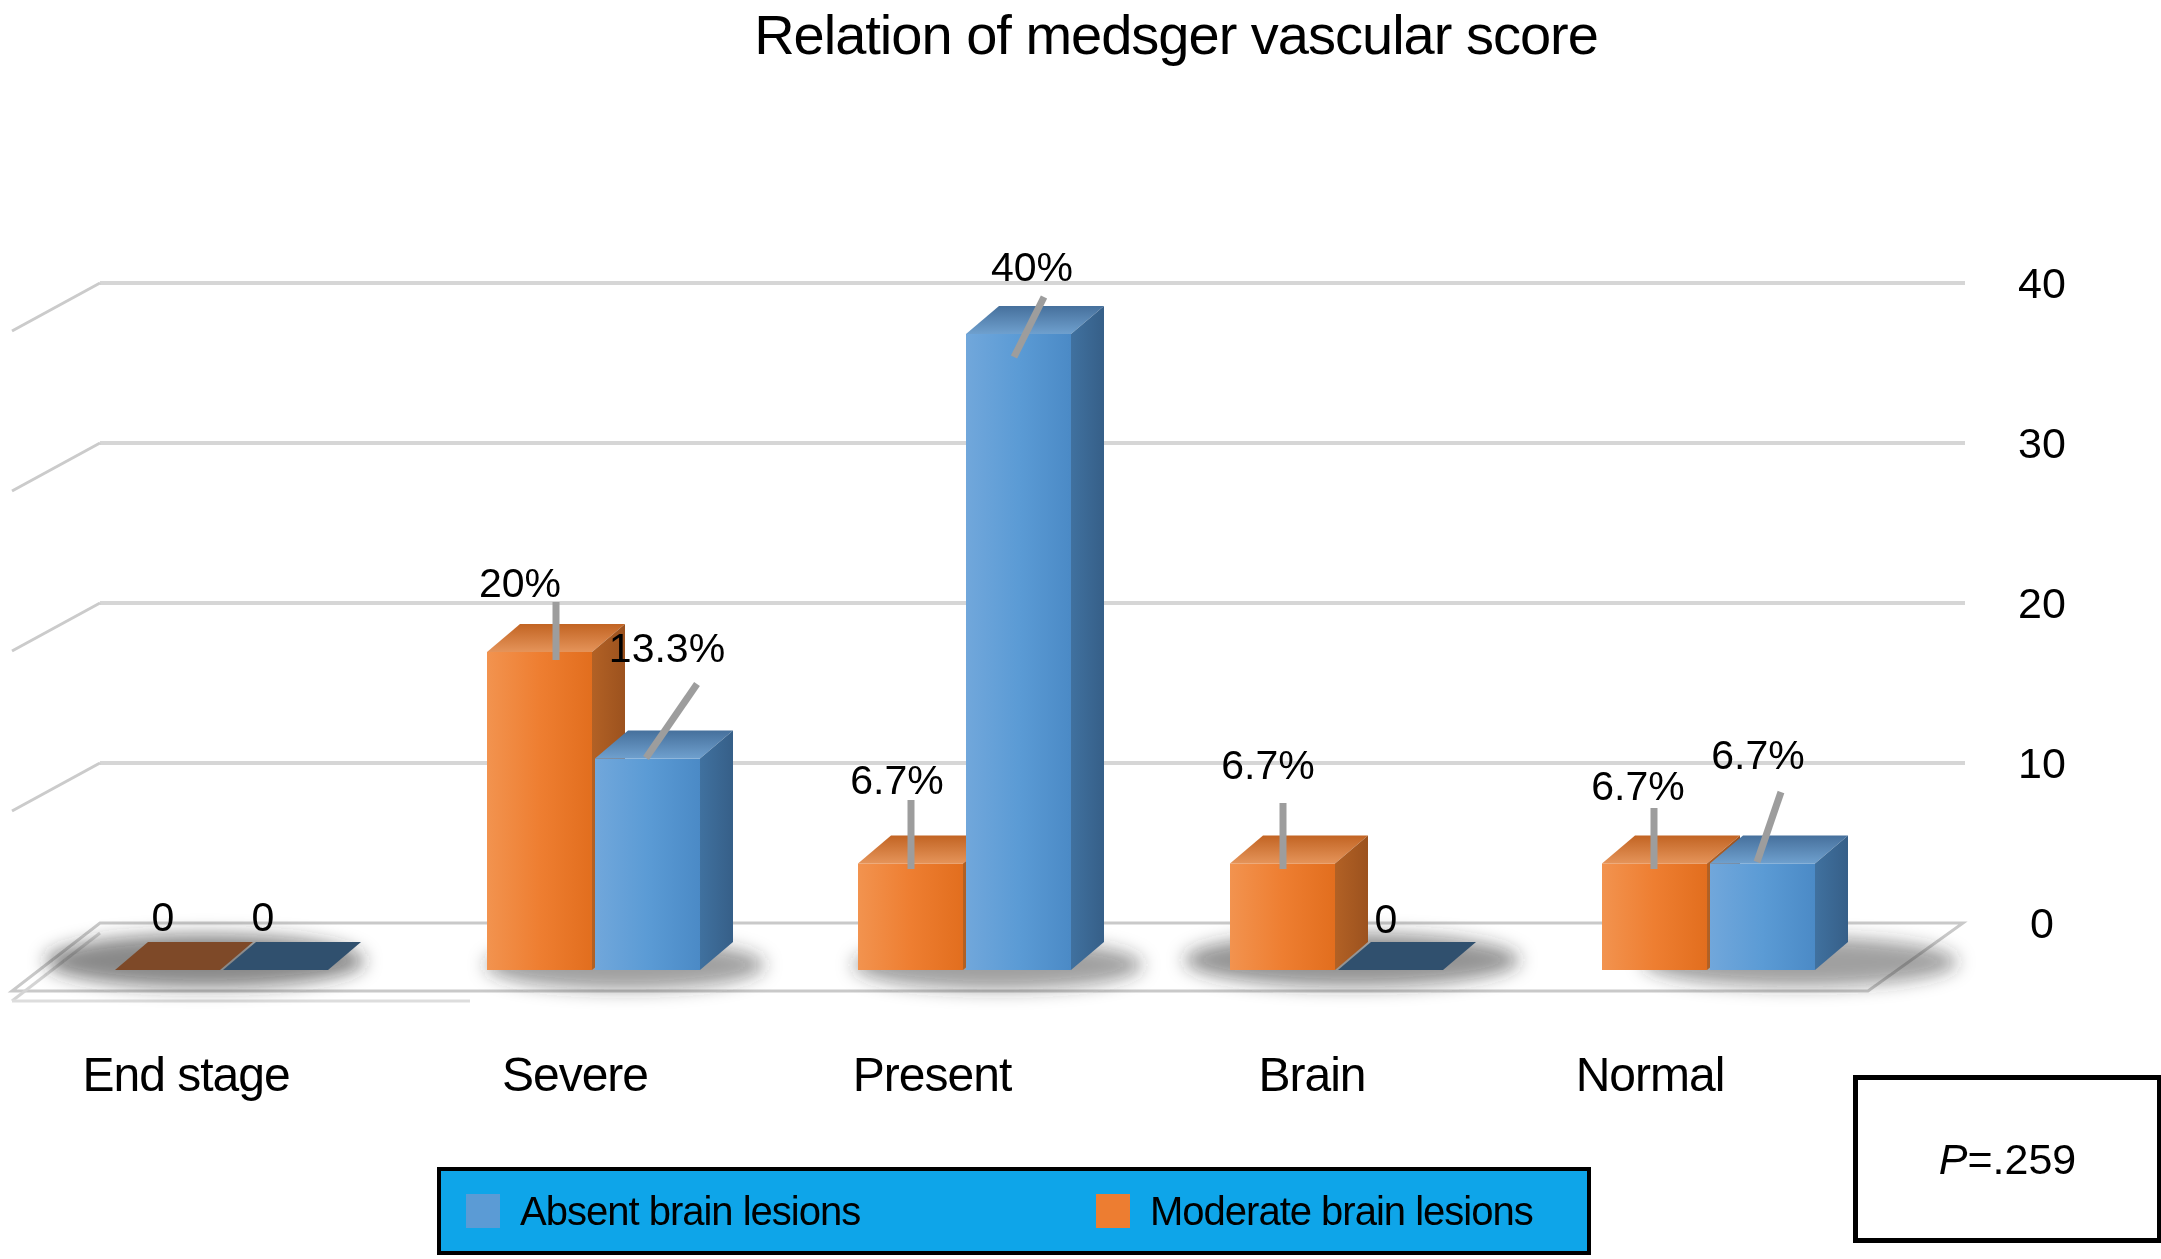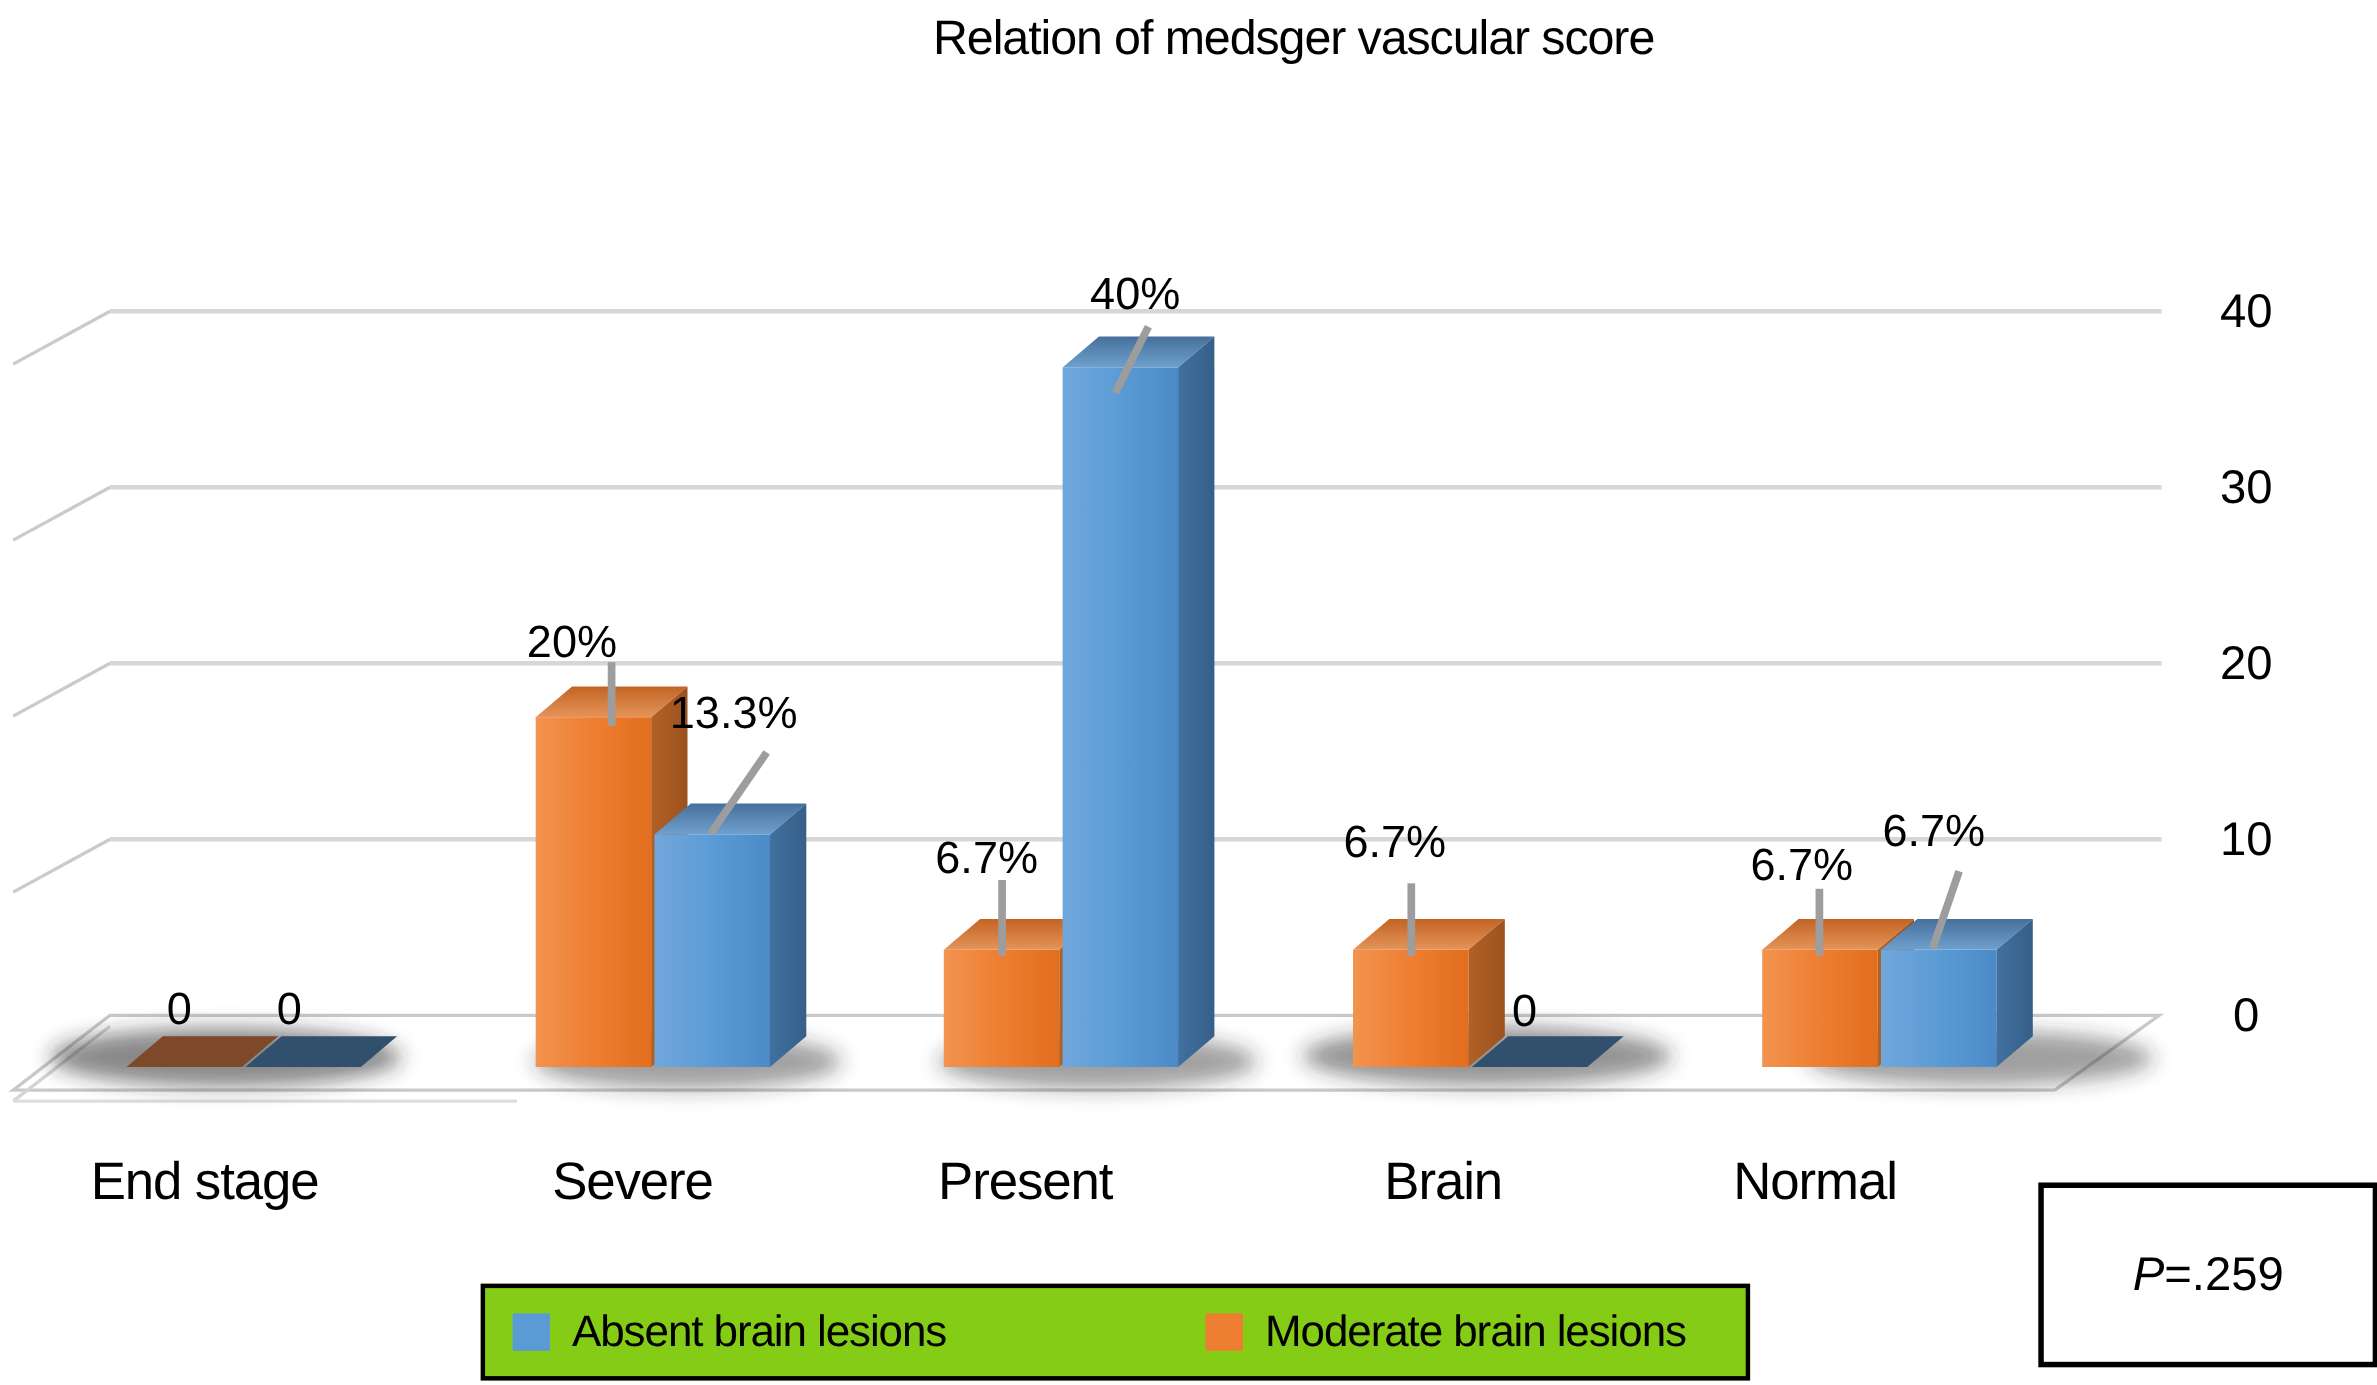--- a/index.html
+++ b/index.html
@@ -1,27 +1,27 @@
 <!DOCTYPE html>
 <html><head>
 <meta charset="utf-8">
 <style>
   html,body{margin:0;padding:0;background:#fff;}
   #stage{position:relative;width:2161px;height:1259px;background:#fff;overflow:hidden;
          font-family:"Liberation Sans", sans-serif;}
   #chart{position:absolute;left:0;top:0;}
   .title{position:absolute;left:1176px;top:2px;transform:translateX(-50%);
-         text-align:right;font-size:44px;line-height:66px;color:#000;white-space:nowrap;
+         text-align:right;font-size:56px;line-height:66px;color:#000;white-space:nowrap;
          letter-spacing:-1px;}
   .title span{display:block;}
   .cat-label{position:absolute;top:1047px;transform:translateX(-50%);font-size:48px;
              color:#000;white-space:nowrap;letter-spacing:-1px;}
   .cat-0{left:186px}.cat-1{left:575px}.cat-2{left:932px}.cat-3{left:1312px}.cat-4{left:1650px}
   .legend-box{position:absolute;left:437px;top:1167px;width:1146px;height:80px;
-              border:4px solid #000;background:#84cc16;}
+              border:4px solid #000;background:#0ea5e9;}
   .legend-item{position:absolute;top:0;height:80px;display:flex;align-items:center;}
   .legend-item-0{left:25px}.legend-item-1{left:655px}
   .swatch{width:34px;height:34px;display:inline-block;}
   .legend-label{font-size:40px;color:#000;margin-left:20px;letter-spacing:-1px;white-space:nowrap;}
   .pbox{position:absolute;left:1853px;top:1075px;width:299px;height:158px;border:5px solid #000;
         background:#fff;display:flex;align-items:center;justify-content:center;font-size:43px;color:#000;}
   .pbox .pp{font-style:italic;}
 </style>
 </head>
 <body>

